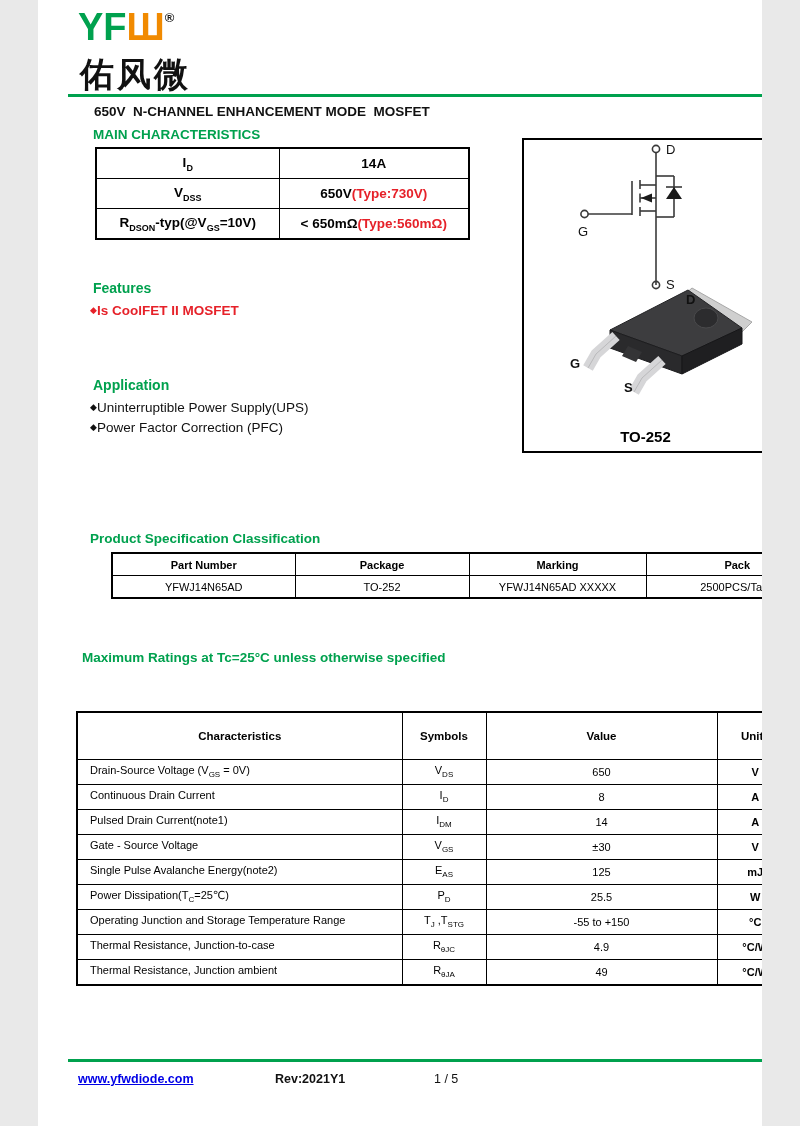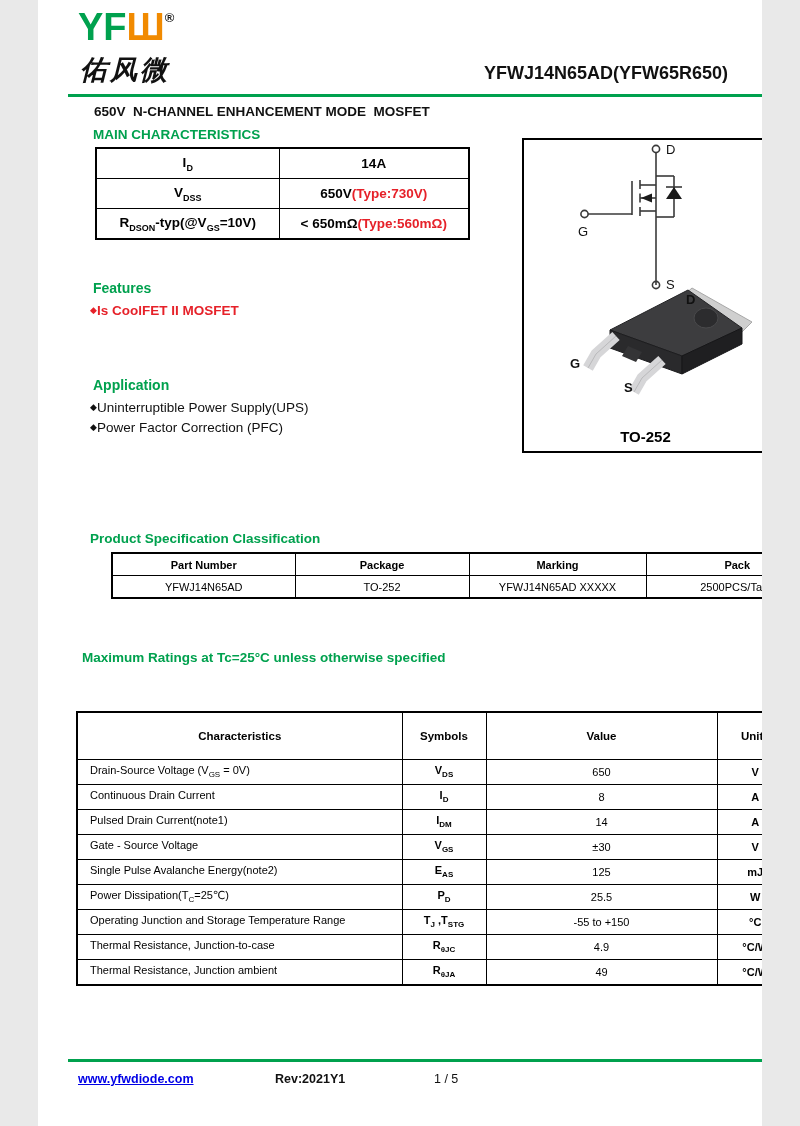--- a/index.html
+++ b/index.html
@@ -6,21 +6,21 @@
   .page{
     position:relative;width:724px;height:1126px;margin:0 auto;background:#ffffff;
     font-family:"Liberation Sans","DejaVu Sans",sans-serif;color:#000;overflow:hidden;
   }
   .abs{position:absolute;}
   
   .logo-latin{font-size:38px;font-weight:bold;line-height:1;letter-spacing:0px;}
   .logo-yf{color:#00a14e;}
   .logo-w{color:#f18a00;}
   .logo-reg{font-size:13px;font-weight:bold;vertical-align:18px;color:#1a1a1a;}
-  .logo-cn{font-size:27px;font-weight:bold;letter-spacing:3px;color:#111;font-style:italic;}
+  .logo-cn{font-size:34px;font-weight:bold;letter-spacing:3px;color:#111;}
   .doc-title{font-size:18px;font-weight:bold;color:#111;}
   .green-rule{background:#00a14e;}
   .subtitle{font-size:13.5px;font-weight:bold;white-space:pre;color:#111;}
   .sec-head{font-size:13.5px;font-weight:bold;color:#00a14e;}
   
   table{border-collapse:collapse;table-layout:fixed;}
   .maintbl{width:373px;border:2px solid #000;}
   .maintbl td{border:1px solid #000;height:27px;text-align:center;vertical-align:middle;font-size:13.5px;}
   .maintbl .lbl{font-weight:bold;}
   .maintbl sub{font-size:9px;font-weight:bold;}
@@ -36,42 +36,41 @@
   .feat{color:#e62129;font-weight:bold;}
   
   .prodtbl{width:717px;border:2px solid #000;}
   .prodtbl th,.prodtbl td{border:1px solid #000;height:19px;text-align:center;vertical-align:middle;font-size:11px;}
   .prodtbl th{font-weight:bold;}
   
   .rattbl{width:717px;border:2px solid #000;}
   .rattbl th{border:1px solid #000;height:44px;text-align:center;vertical-align:middle;font-size:11.5px;font-weight:bold;}
   .rattbl td{border:1px solid #000;height:22px;vertical-align:middle;font-size:11px;}
   .rattbl td.char{text-align:left;padding-left:12px;}
-  .rattbl td.sym{text-align:center;font-weight:bold;}
+  .rattbl td.sym{text-align:center;font-weight:normal;}
   .rattbl td.val{text-align:center;}
   .rattbl td.unit{text-align:center;font-weight:bold;}
   .rattbl sub{font-size:8px;}
   
   .foot-link{font-size:12.5px;font-weight:bold;color:#0000e6;text-decoration:underline;}
   .foot-txt{font-size:12.5px;font-weight:bold;color:#111;}
   .foot-page{font-size:12.5px;color:#111;}
   .foot-co{font-size:13.5px;font-weight:bold;color:#111;}
   svg{display:block;}
 </style>
 </head>
 <body>
 
 <div class="page">
 
   <div class="abs" style="left:40px;top:8px;">
     <span class="logo-latin"><span class="logo-yf">YF</span><span class="logo-w">Ш</span><span class="logo-reg">®</span></span>
   </div>
   <div class="abs logo-cn" style="left:42px;top:52px;">佑风微</div>
 
-  <div class="abs doc-title" style="right:34px;top:63px;">YFWJ14N65AD(YFW65R650)</div>
   <div class="abs green-rule" style="left:30px;top:94px;width:740px;height:3px;"></div>
 
   <div class="abs subtitle" style="left:56px;top:104px;">650V  N-CHANNEL ENHANCEMENT MODE  MOSFET</div>
 
   <div class="abs sec-head" style="left:55px;top:127px;">MAIN CHARACTERISTICS</div>
 
   <table class="maintbl abs" style="left:57px;top:147px;">
     <colgroup>
         <col style="width:183px">
         <col style="width:190px">

